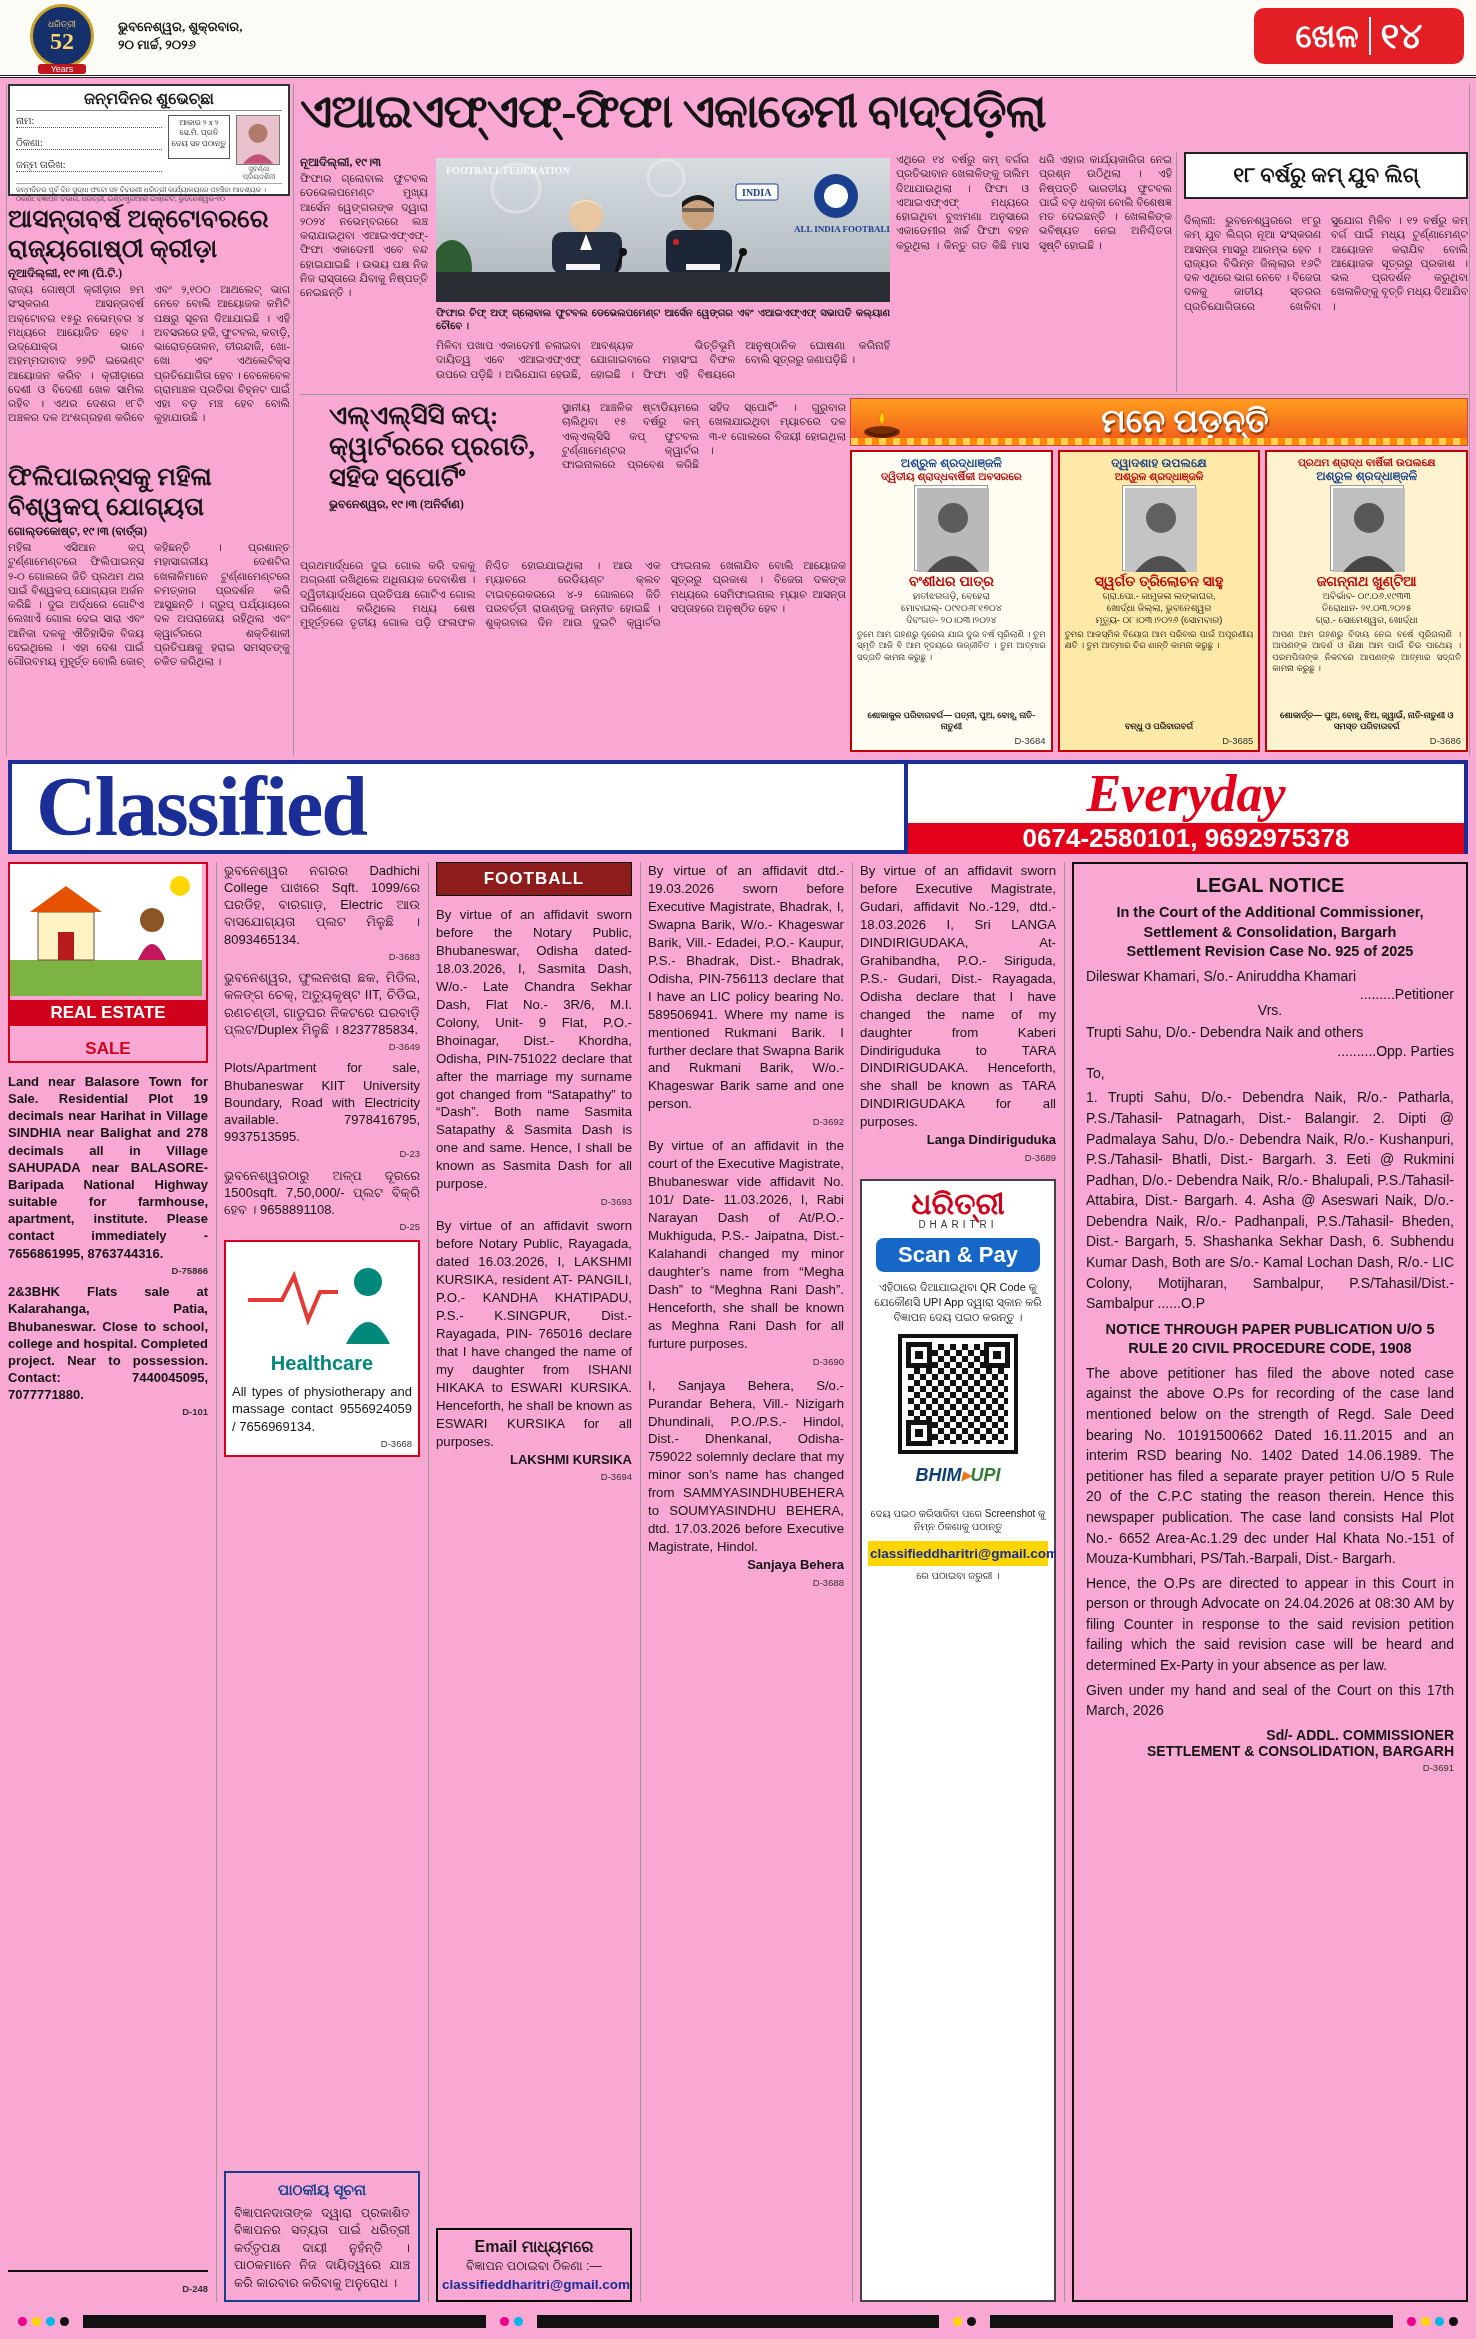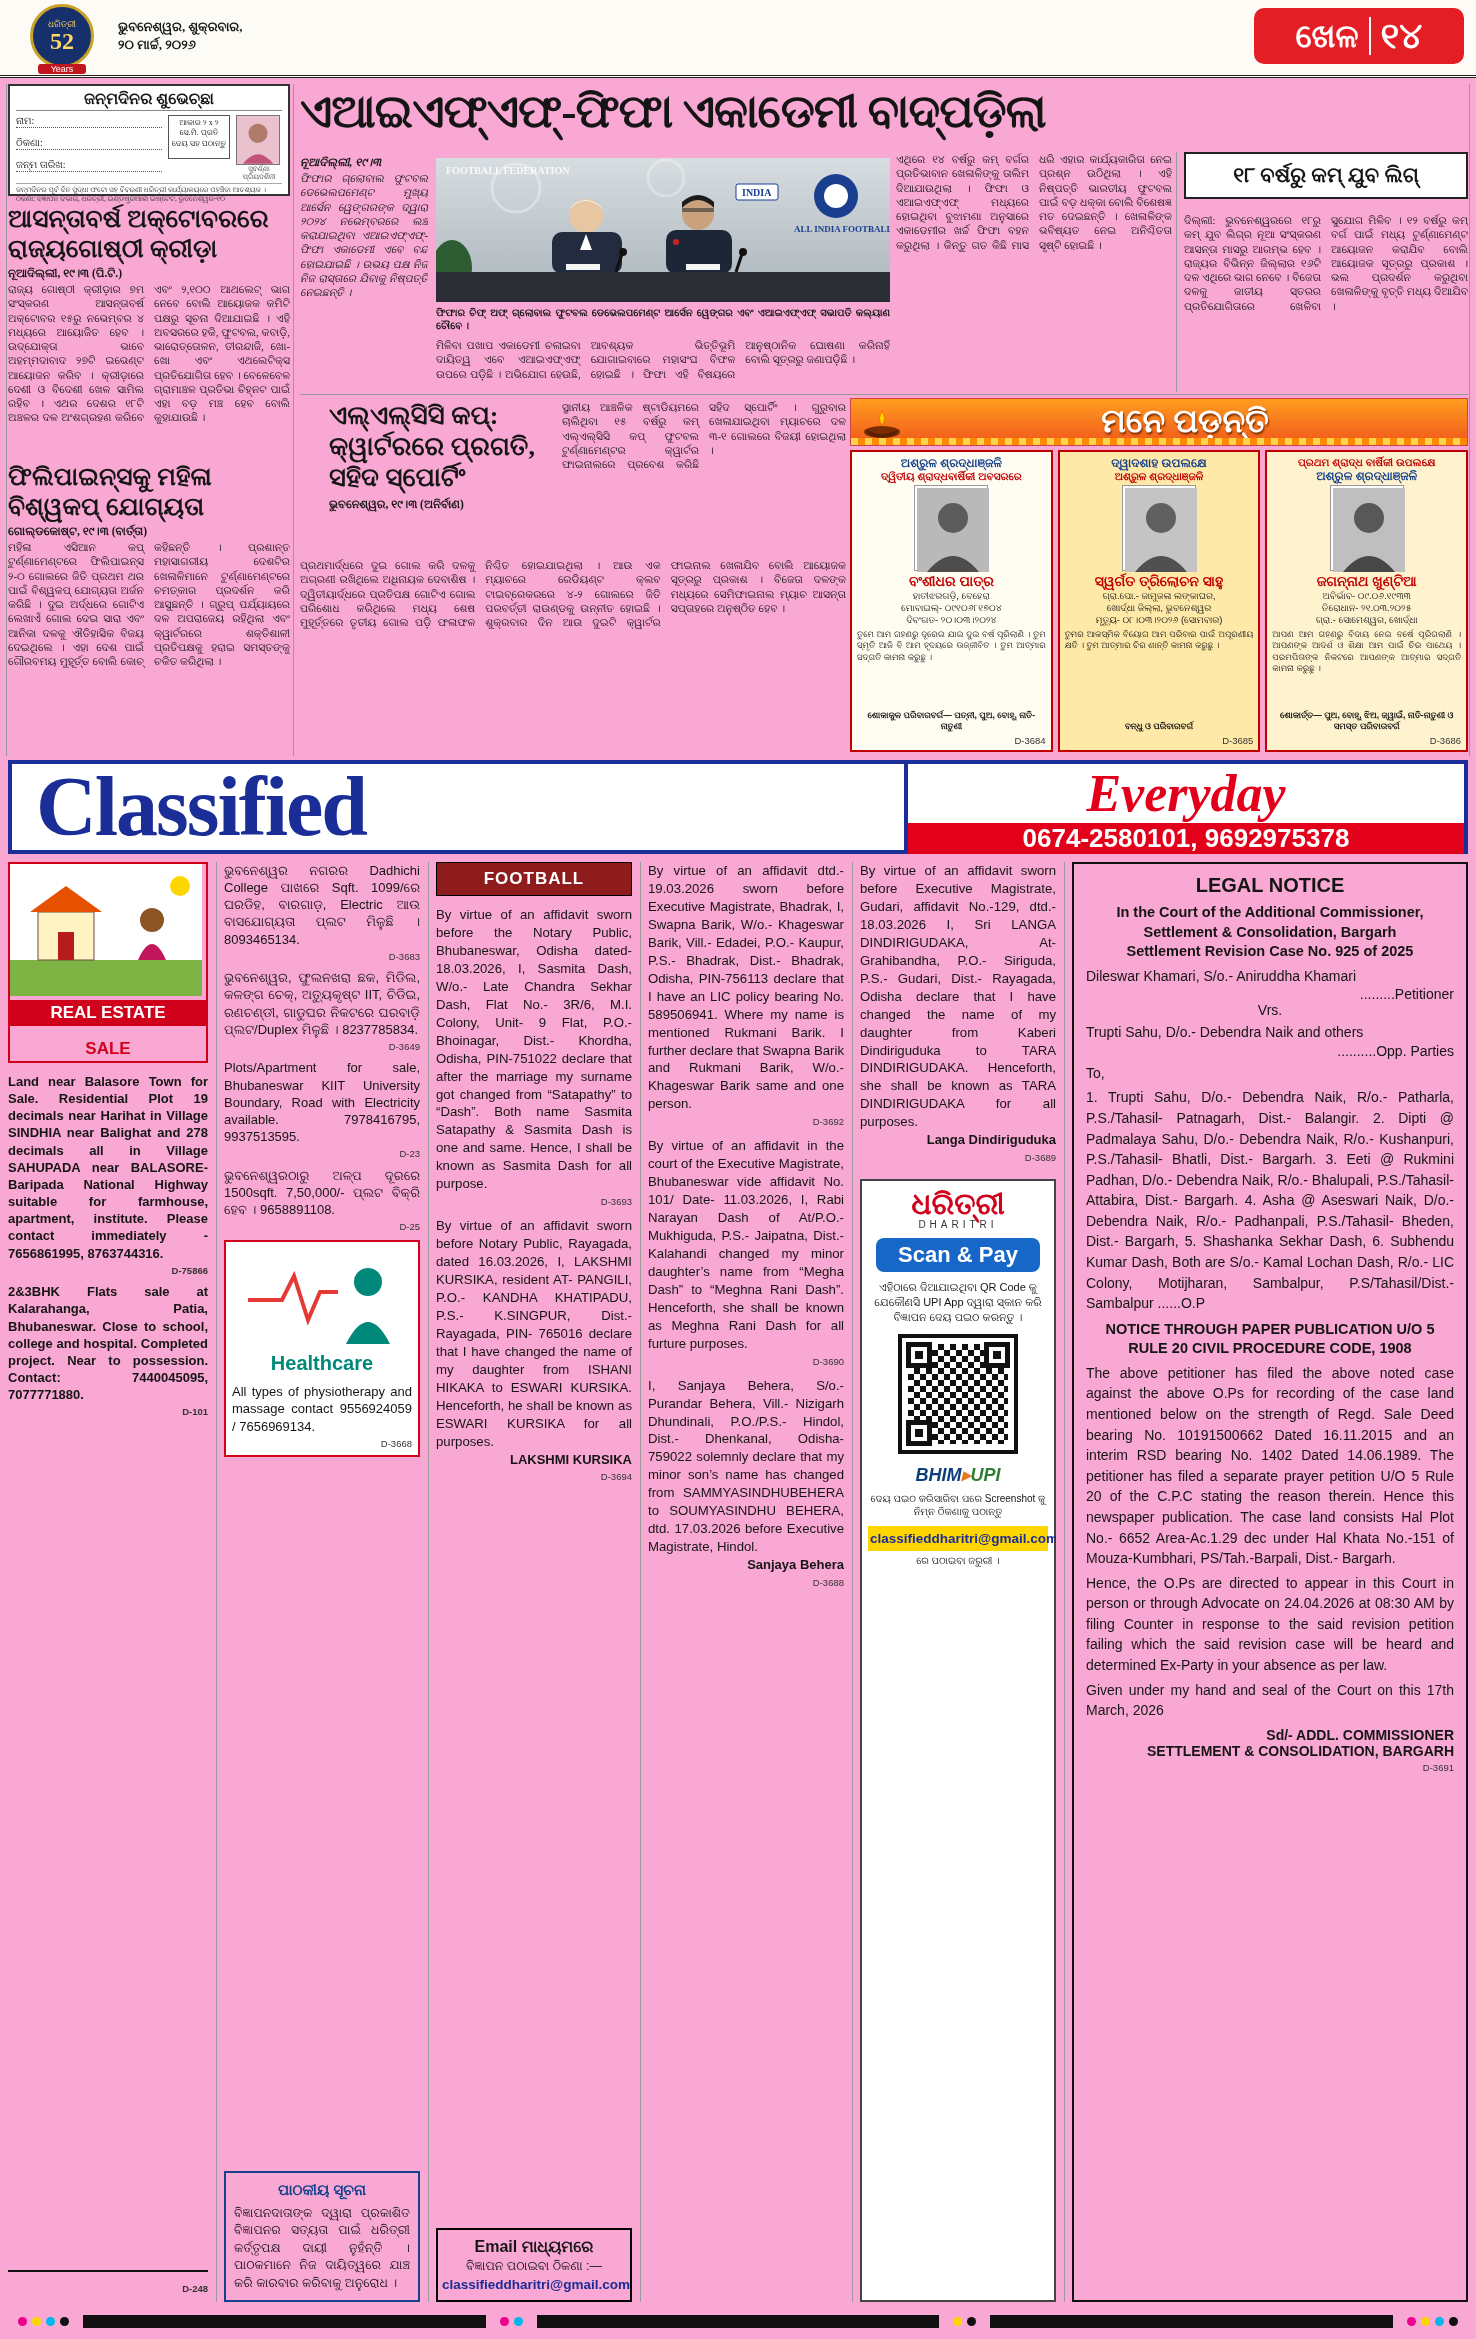--- a/index.html
+++ b/index.html
@@ -122,21 +122,21 @@
   .dh-scanpay { background:#1667c7; color:#fff; font-size:22px; font-weight:800; border-radius:8px;
                 padding:4px 22px; margin:8px 0; }
   .dh-instr { font-size:11px; line-height:1.35; }
   .qr-wrap { position:relative; width:120px; height:120px; border:4px solid #111; margin:10px 0; background:#fff; }
   .qr-grid { position:absolute; inset:6px;
              background:conic-gradient(#111 90deg,#fff 0 180deg,#111 0 270deg,#fff 0) 0 0/12px 12px; }
   .qr-finder { position:absolute; width:26px; height:26px; border:5px solid #111; background:#fff; }
   .qr-finder::after { content:""; position:absolute; inset:4px; background:#111; }
   .dh-bhim { font-size:18px; font-weight:800; font-style:italic; color:#0d3e7c; }
   .dh-bhim .u { color:#e87722; } .dh-bhim .p { color:#2e7d32; }
-  .dh-note { font-size:10px; line-height:1.3; margin-top:6px; }
+  .dh-note { font-size:10px; line-height:1.3; margin-top:21px; }
   .dh-email-band { background:#ffd600; width:100%; padding:5px 2px; margin-top:8px; }
   .dh-email { color:#1b2d96; font-weight:800; font-size:13.5px; }
   .dh-tail { font-size:10px; margin-top:4px; }
 
   
   .legal { border:2.5px solid #111; padding:10px 12px; height:100%; }
   .lg-title { text-align:center; font-weight:800; font-size:20px; margin-bottom:6px; }
   .lg-head { text-align:center; font-weight:700; font-size:14.5px; line-height:1.35; }
   .lg-center { text-align:center; font-size:14px; }
   .lg-right { text-align:right; font-size:14px; }
@@ -227,21 +227,21 @@
   <section class="abs" style="left:8px; top:462px; width:282px;">
     <h2 class="h-left">ଫିଲିପାଇନ୍ସକୁ ମହିଳା ବିଶ୍ୱକପ୍ ଯୋଗ୍ୟତା</h2>
     <div class="dateline">ଗୋଲ୍ଡକୋଷ୍ଟ, ୧୯।୩ (ବାର୍ତ୍ତା)</div>
     <div class="cols2 body-t just hidden-overflow" style="height:194px;">
       <p>ମହିଳା ଏସିଆନ କପ୍ ଟୁର୍ଣ୍ଣାମେଣ୍ଟରେ ଫିଲିପାଇନ୍ସ ୨-୦ ଗୋଲରେ ଜିତି ପ୍ରଥମ ଥର ପାଇଁ ବିଶ୍ୱକପ୍ ଯୋଗ୍ୟତା ଅର୍ଜନ କରିଛି । ଦୁଇ ଅର୍ଦ୍ଧରେ ଗୋଟିଏ ଲେଖାଏଁ ଗୋଲ ଦେଇ ସାରା ଏବଂ ଆନିକା ଦଳକୁ ଐତିହାସିକ ବିଜୟ ଦେଇଥିଲେ । ଏହା ଦେଶ ପାଇଁ ଗୌରବମୟ ମୁହୂର୍ତ୍ତ ବୋଲି କୋଚ୍ କହିଛନ୍ତି । ପ୍ରଶାନ୍ତ ମହାସାଗରୀୟ ଦେଶଟିର ଖେଳାଳିମାନେ ଟୁର୍ଣ୍ଣାମେଣ୍ଟରେ ଚମତ୍କାର ପ୍ରଦର୍ଶନ କରି ଆସୁଛନ୍ତି । ଗ୍ରୁପ୍ ପର୍ଯ୍ୟାୟରେ ଦଳ ଅପରାଜେୟ ରହିଥିଲା ଏବଂ କ୍ୱାର୍ଟରରେ ଶକ୍ତିଶାଳୀ ପ୍ରତିପକ୍ଷକୁ ହରାଇ ସମସ୍ତଙ୍କୁ ଚକିତ କରିଥିଲା ।</p>
     </div>
   </section>
 
   <h1 class="abs h-main" style="left:300px; top:88px; width:868px;">ଏଆଇଏଫ୍‌ଏଫ୍-ଫିଫା ଏକାଡେମୀ ବାଦ୍‌ପଡ଼ିଲା</h1>
 
-  <div class="abs hidden-overflow" style="left:300px; top:152px; width:128px; height:240px;font-style:italic;">
+  <div class="abs hidden-overflow" style="left:300px; top:152px; width:128px; height:240px;">
     <div class="dateline">ନୂଆଦିଲ୍ଲୀ, ୧୯।୩</div>
     <p class="body-t just">ଫିଫାର ଗ୍ଲୋବାଲ ଫୁଟବଲ ଡେଭେଲପମେଣ୍ଟ ମୁଖ୍ୟ ଆର୍ସେନ ୱେଙ୍ଗରଙ୍କ ଦ୍ୱାରା ୨୦୨୪ ନଭେମ୍ବରରେ ଲଞ୍ଚ କରାଯାଇଥିବା ଏଆଇଏଫ୍‌ଏଫ୍-ଫିଫା ଏକାଡେମୀ ଏବେ ବନ୍ଦ ହୋଇଯାଇଛି । ଉଭୟ ପକ୍ଷ ନିଜ ନିଜ ରାସ୍ତାରେ ଯିବାକୁ ନିଷ୍ପତ୍ତି ନେଇଛନ୍ତି ।</p>
   </div>
 
   <figure class="abs" style="left:436px; top:158px; width:454px; height:144px;">
     <svg width="454" height="144" viewBox="0 0 454 144">
       <defs>
         <linearGradient id="pbg" x1="0" y1="0" x2="0" y2="1">
           <stop offset="0" stop-color="#d7dde1"></stop>
             <stop offset="1" stop-color="#aab4ba"></stop>

